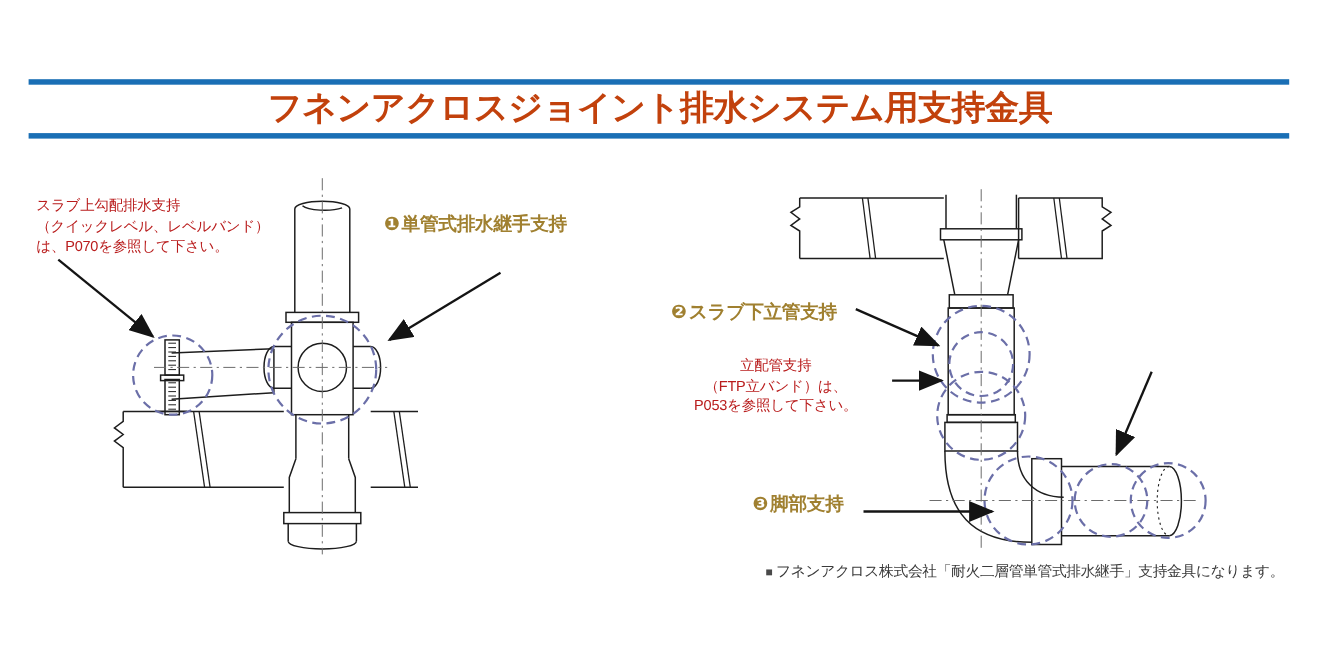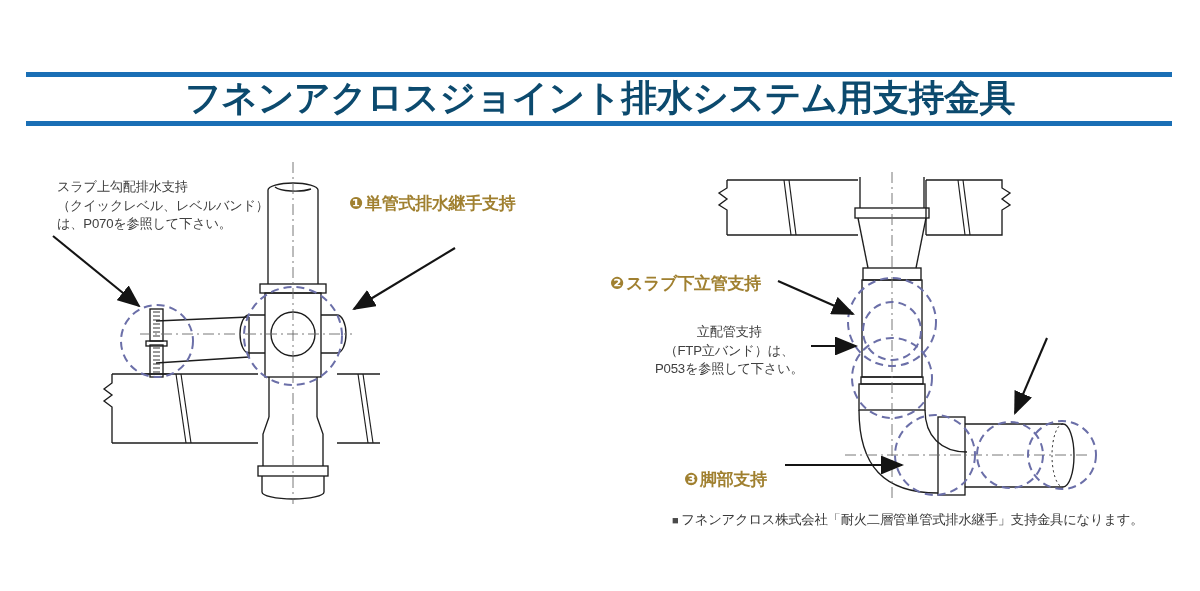--- a/index.html
+++ b/index.html
@@ -7,38 +7,38 @@
        font-family:"Liberation Sans","DejaVu Sans",sans-serif;}
 
   .page{position:absolute;left:0;top:0;width:1200px;height:591px;background:#fff;}
 
   
   .rule{position:absolute;left:26px;width:1146px;height:5px;background:#1a6fb5;}
   .rule.top{top:72px;}
   .rule.bottom{top:121px;}
   .title{position:absolute;left:0;top:76px;width:1200px;height:44px;
          display:flex;align-items:center;justify-content:center;
-         color:#0c4a6e;font-size:36px;font-weight:bold;letter-spacing:-0.5px;
+         color:#c2410c;font-size:31px;font-weight:bold;letter-spacing:-0.5px;
          white-space:nowrap;}
 
   
-  .anno{position:absolute;color:#404040;font-size:13.2px;line-height:1.42;
-        white-space:pre;letter-spacing:-0.2px;margin-left:24px;}
+  .anno{position:absolute;color:#b91c1c;font-size:13.2px;line-height:1.42;
+        white-space:pre;letter-spacing:-0.2px;}
   .anno-left{left:33px;top:178px;}
   .anno-riser{left:631px;top:323px;text-align:center;}
   .anno-horiz{left:966px;top:266px;}
 
   .numlabel{position:absolute;color:#a08030;font-size:17px;font-weight:bold;
             white-space:nowrap;letter-spacing:-0.3px;}
   .numlabel .circ{font-size:17px;margin-right:2px;}
   .lbl1{left:349px;top:192px;}
   .lbl2{left:610px;top:272px;}
-  .lbl3{left:684px;top:468px;}
-
-  .footnote{position:absolute;left:672px;top:511px;color:#3a3a3a;
+  .lbl3{left:684px;top:447px;}
+
+  .footnote{position:absolute;left:696px;top:511px;color:#3a3a3a;
             font-size:13.4px;white-space:nowrap;letter-spacing:-0.3px;}
   .footnote .sq{color:#4a4a4a;margin-right:3px;font-size:11px;}
 
   svg{position:absolute;left:0;top:0;overflow:visible;}
   .draw{position:absolute;left:0;top:0;width:1200px;height:591px;}
 </style>
 </head>
 <body>
 
 <div class="page">

